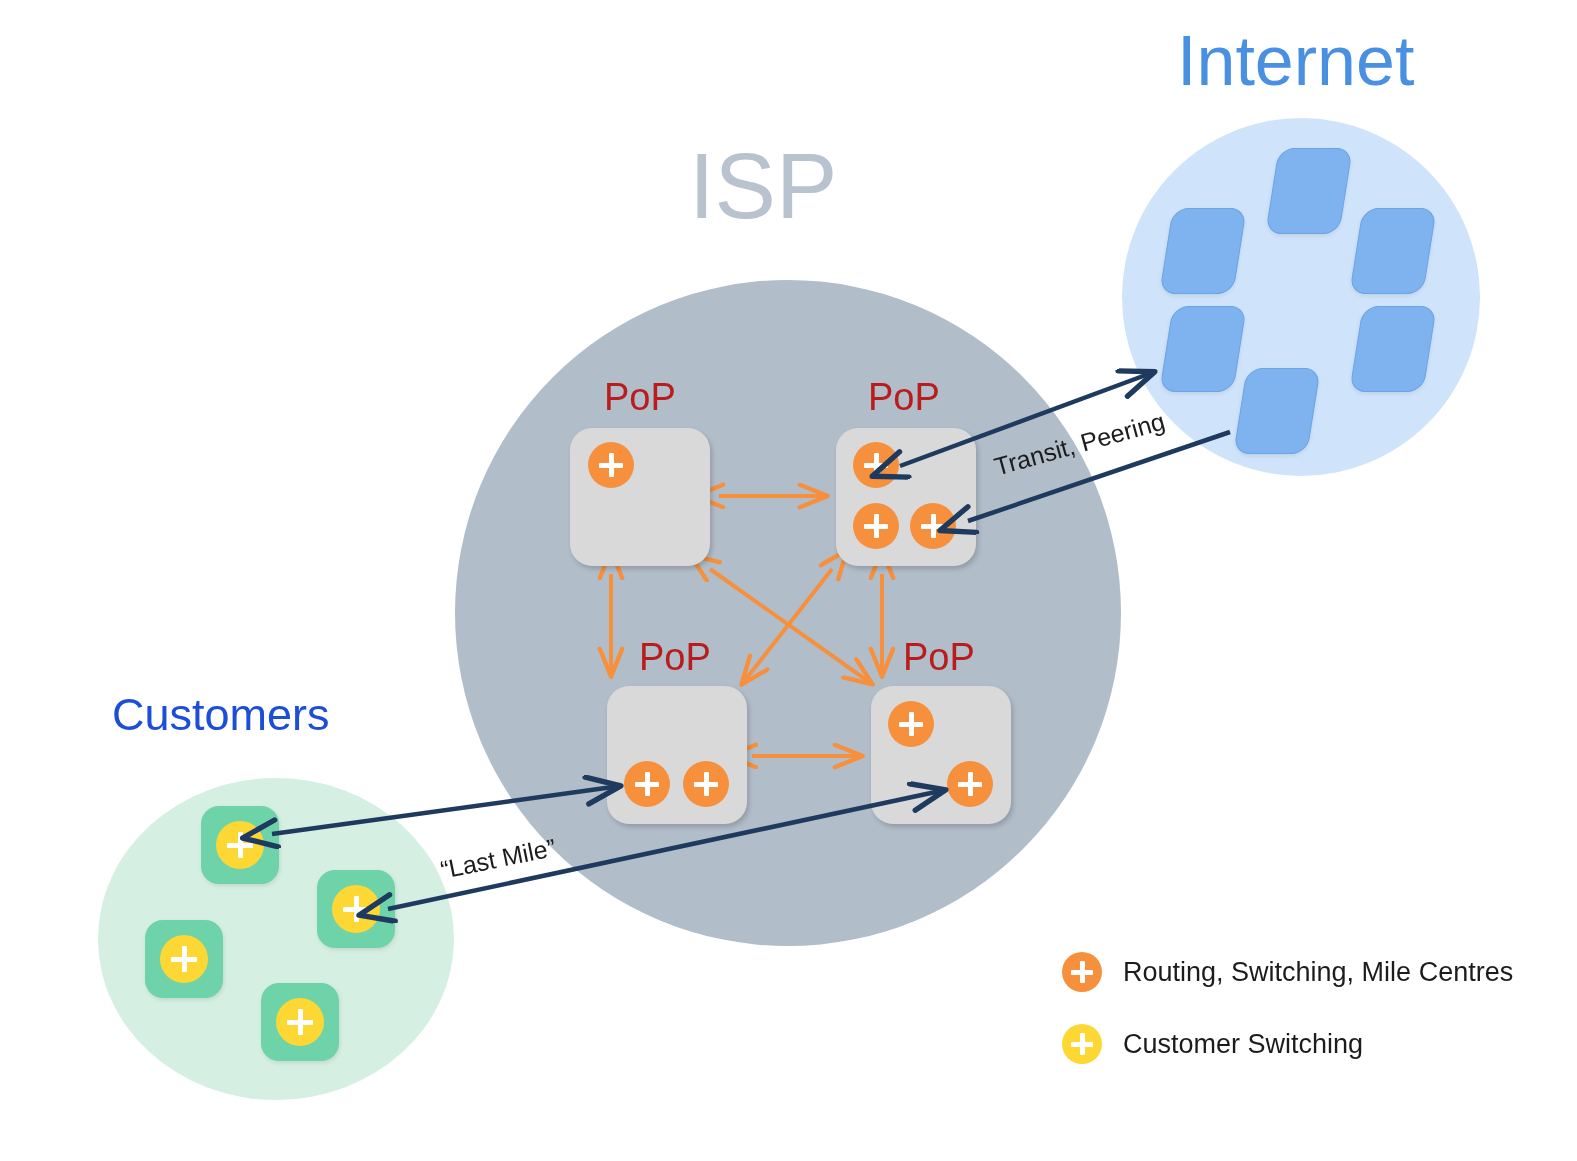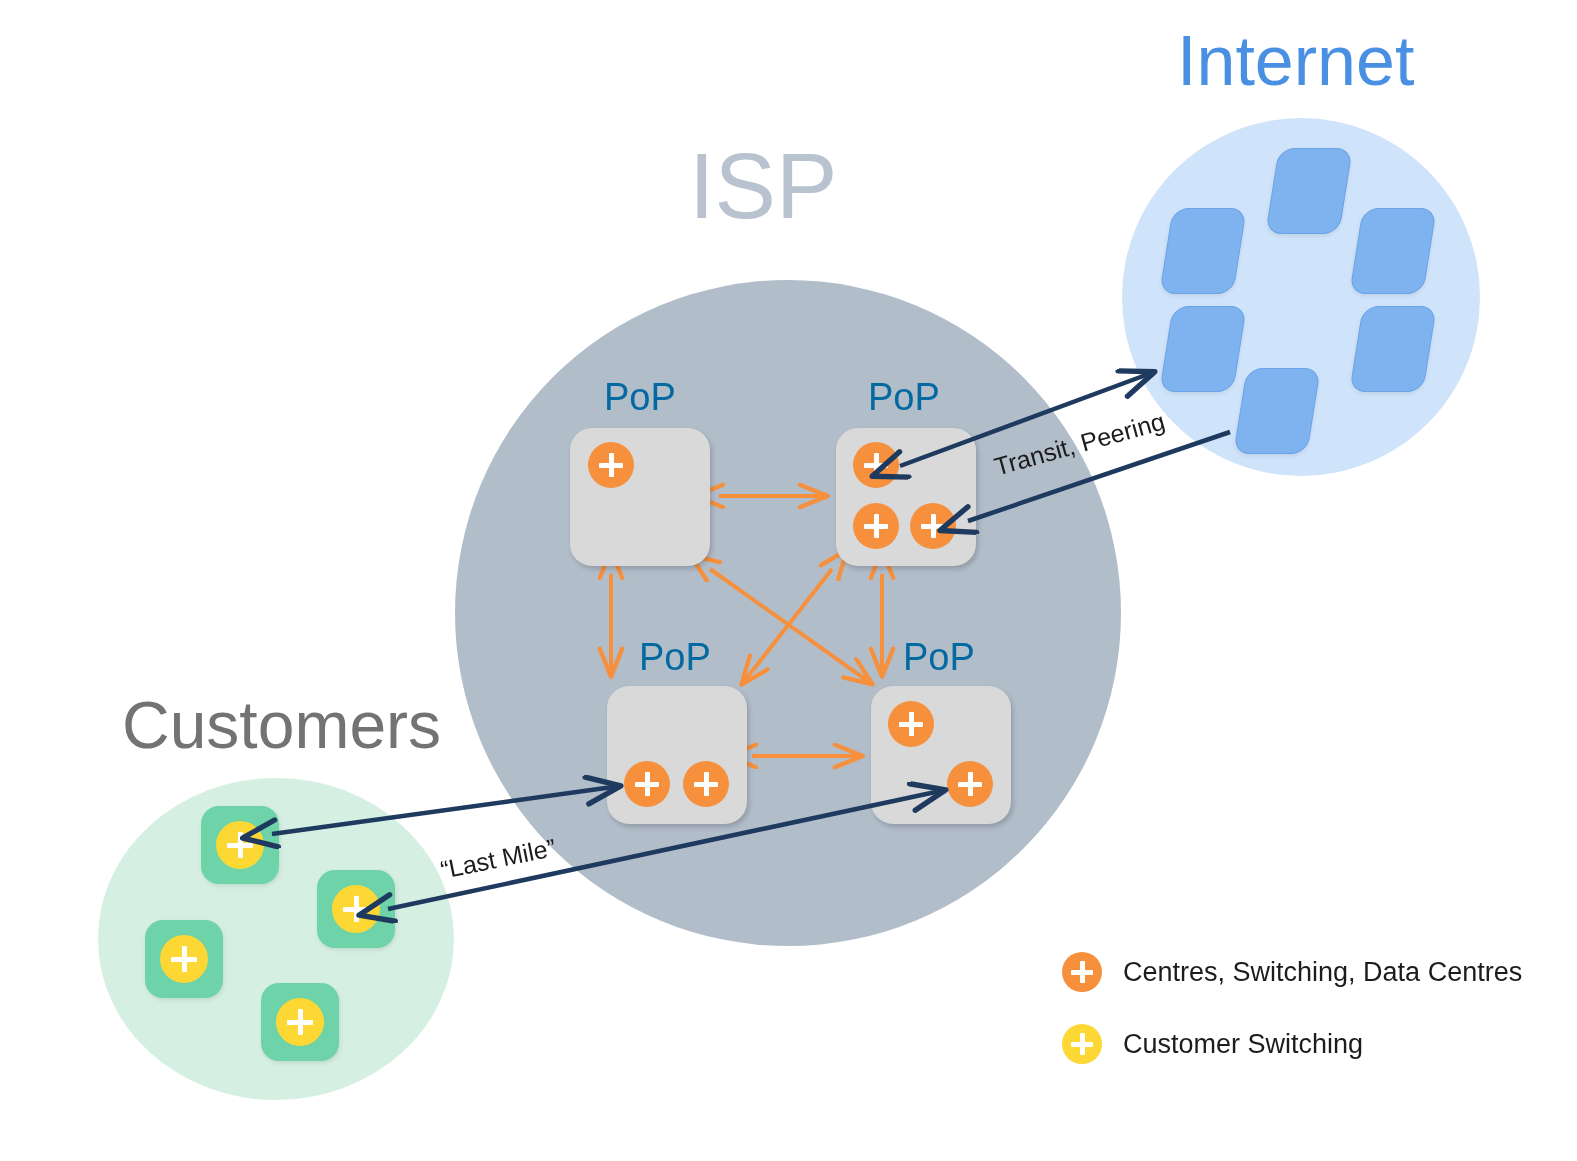--- a/index.html
+++ b/index.html
@@ -38,24 +38,24 @@
     font-size: 70px;
     color: #4a90e2;
   }
   #isp-title {
     left: 689px;
     top: 140px;
     font-size: 92px;
     color: #b8c3cf;
   }
   #customers-title {
-    left: 122px;
+    left: 112px;
     top: 692px;
-    font-size: 66px;
-    color: #737373;
+    font-size: 45px;
+    color: #1d4ed8;
   }
 
   
   .cloud {
     position: absolute;
     border-radius: 50%;
   }
   #internet-cloud {
     left: 1122px;
     top: 118px;
@@ -88,21 +88,21 @@
     border-radius: 16px;
     transform: skewX(-9deg);
     box-shadow: 0 2px 4px rgba(0,0,0,0.08);
   }
 
   
   .pop-group { position: absolute; }
   .pop-label {
     position: absolute;
     font-size: 38px;
-    color: #0369a1;
+    color: #b91c1c;
     white-space: nowrap;
     line-height: 1;
   }
   .pop-box {
     position: absolute;
     background: #d9d9d9;
     border-radius: 22px;
     box-shadow: 2px 3px 5px rgba(0,0,0,0.18);
   }
 
@@ -319,21 +319,21 @@
   <div class="title" id="isp-title">ISP</div>
   <div class="title" id="internet-title">Internet</div>
   <div class="title" id="customers-title">Customers</div>
 
   <div id="legend">
     <div class="legend-row">
       <span class="legend-swatch node orange" style="position:relative;">
         <span class="plus-h" style="width:22px;height:5px;"></span>
         <span class="plus-v" style="width:5px;height:22px;"></span>
       </span>
-      <span class="legend-text">Centres, Switching, Data Centres</span>
+      <span class="legend-text">Routing, Switching, Mile Centres</span>
     </div>
     <div class="legend-row" style="margin-top:18px;">
       <span class="legend-swatch node yellow" style="position:relative;">
         <span class="plus-h" style="width:22px;height:5px;"></span>
         <span class="plus-v" style="width:5px;height:22px;"></span>
       </span>
       <span class="legend-text">Customer Switching</span>
     </div>
   </div>
 

